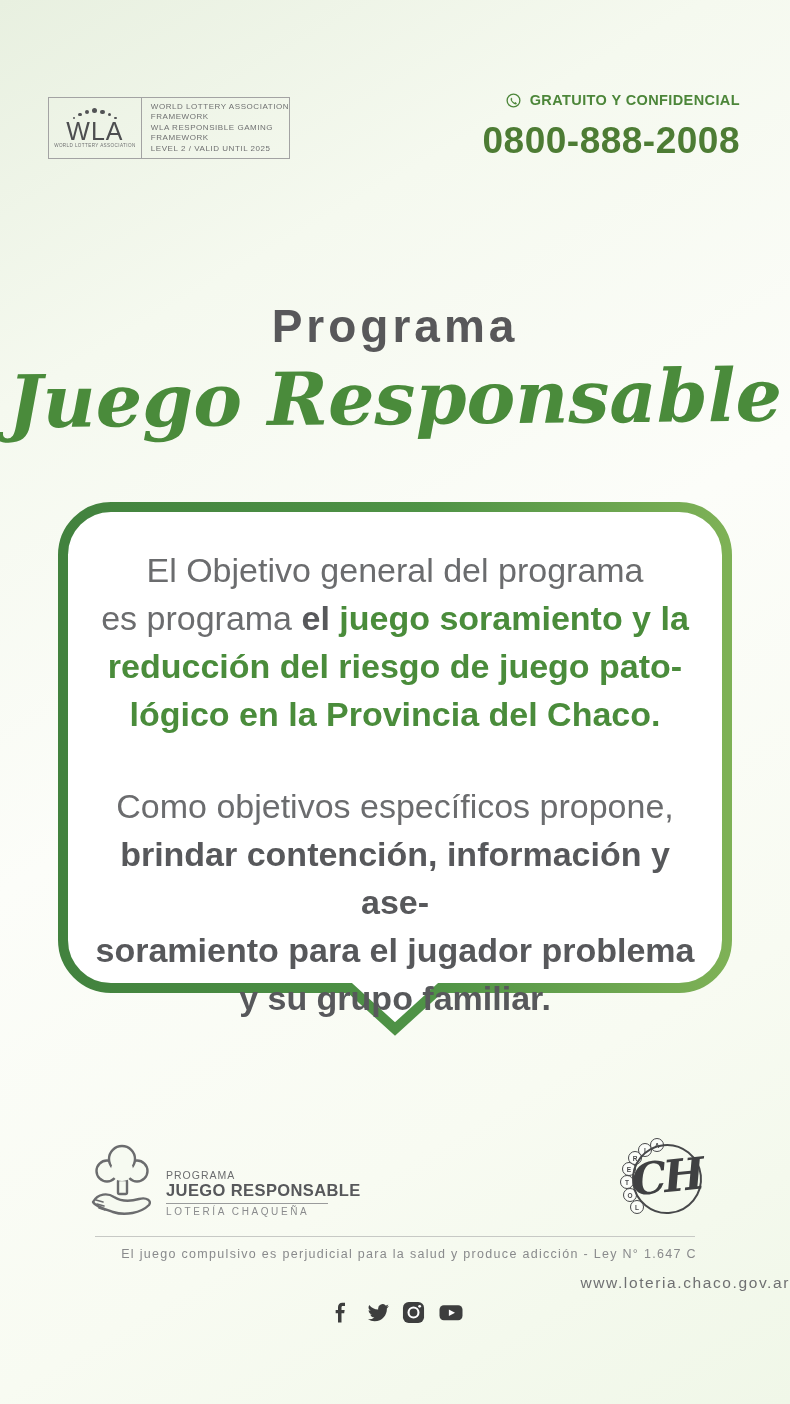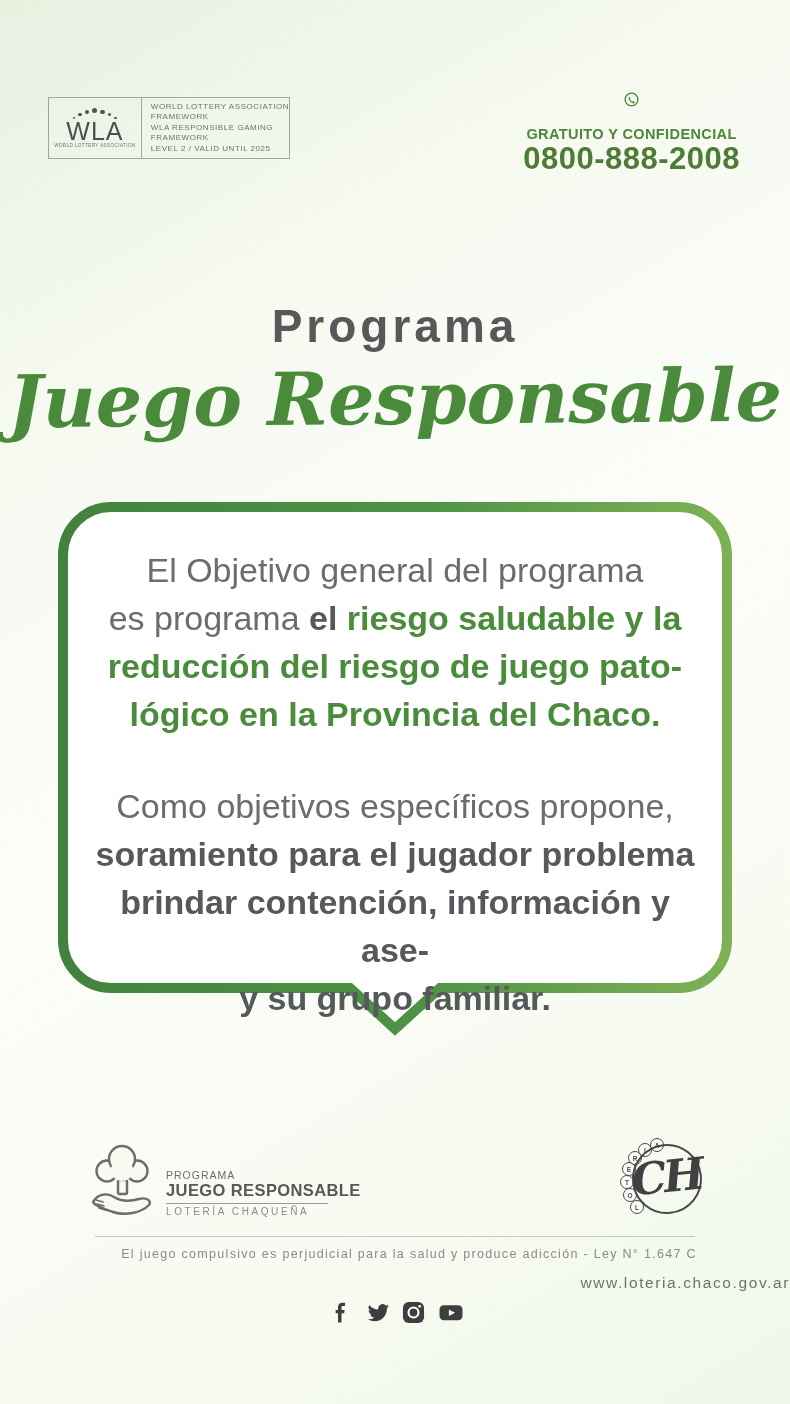--- a/index.html
+++ b/index.html
@@ -32,23 +32,23 @@
   .wla-dots i:nth-child(5){width:4.5px;height:4.5px;margin-bottom:5px;}
   .wla-dots i:nth-child(6){width:3.5px;height:3.5px;margin-bottom:3px;}
   .wla-dots i:nth-child(7){width:2.5px;height:2.5px;margin-bottom:0px;}
   .wla-acronym{font-size:25px;font-weight:400;color:#4d4e50;letter-spacing:1px;line-height:24px;}
   .wla-caption{font-size:4.6px;color:#6f7071;letter-spacing:.4px;white-space:nowrap;}
   .wla-right{flex:1;display:flex;flex-direction:column;justify-content:center;padding:4px 0 4px 9px;}
   .wla-right div{font-size:8px;line-height:10.4px;color:#6f7071;letter-spacing:.55px;white-space:nowrap;}
 
   
   .hotline{position:absolute;right:50px;top:92px;text-align:right;}
-  .hotline-top{display:flex;align-items:center;justify-content:flex-end;gap:19px;flex-direction:column;}
+  .hotline-top{display:flex;align-items:center;justify-content:flex-end;gap:9px;}
   .hotline-label{font-size:14.5px;font-weight:700;color:#4c8639;letter-spacing:.4px;}
-  .hotline-number{font-size:31px;font-weight:700;color:#4d7c34;letter-spacing:.5px;line-height:32px;margin-top:1px;}
+  .hotline-number{font-size:37px;font-weight:700;color:#4d7c34;letter-spacing:.5px;line-height:32px;margin-top:17px;}
 
   
   .title-block{position:absolute;left:0;top:301px;width:100%;text-align:center;}
   .title-line1{font-size:46px;font-weight:700;color:#58585a;letter-spacing:4px;line-height:50px;}
   .title-line2{
     font-family:"DejaVu Serif", serif;font-style:italic;font-weight:700;
     font-size:73px;color:#4a8b3b;line-height:86px;margin-top:4px;transform:rotate(-.5deg);
   }
 
   
@@ -162,28 +162,28 @@
           <stop offset="55%" stop-color="#4f9346"></stop>
           <stop offset="100%" stop-color="#7eb156"></stop>
         </linearGradient>
       </defs>
       <path d="M 53 5 H 621 A 48 48 0 0 1 669 53 V 438 A 48 48 0 0 1 621 486 H 382 L 337 527 L 292 486 H 53 A 48 48 0 0 1 5 438 V 53 A 48 48 0 0 1 53 5 Z" fill="#ffffff" stroke="url(#bordergrad)" stroke-width="10"></path>
     </svg>
     <div class="bubble-content">
       <div class="bubble-text">
           <div class="para">
             <div class="line"><span class="seg-g">El Objetivo general del programa</span></div>
-            <div class="line"><span class="seg-g">es programa </span><span class="seg-gb">el </span><span class="seg-grn">riesgo saludable y la</span></div>
+            <div class="line"><span class="seg-g">es programa </span><span class="seg-gb">el </span><span class="seg-grn">juego soramiento y la</span></div>
             <div class="line"><span class="seg-grn">reducción del riesgo de juego pato-</span></div>
             <div class="line"><span class="seg-grn">lógico en la Provincia del Chaco.</span></div>
           </div>
           <div class="para">
             <div class="line"><span class="seg-g">Como objetivos específicos propone,</span></div>
+            <div class="line"><span class="seg-gb">brindar contención, información y ase-</span></div>
             <div class="line"><span class="seg-gb">soramiento para el jugador problema</span></div>
-            <div class="line"><span class="seg-gb">brindar contención, información y ase-</span></div>
             <div class="line"><span class="seg-gb">y su grupo familiar.</span></div>
           </div>
         </div>
     </div>
   </div>
 
   <div class="program-logo">
     <span>
       <svg width="74" height="80" viewBox="0 0 74 80">
         <g stroke="#6b6c6e" stroke-width="2.4" fill="#f6faf1" stroke-linejoin="round" stroke-linecap="round">

